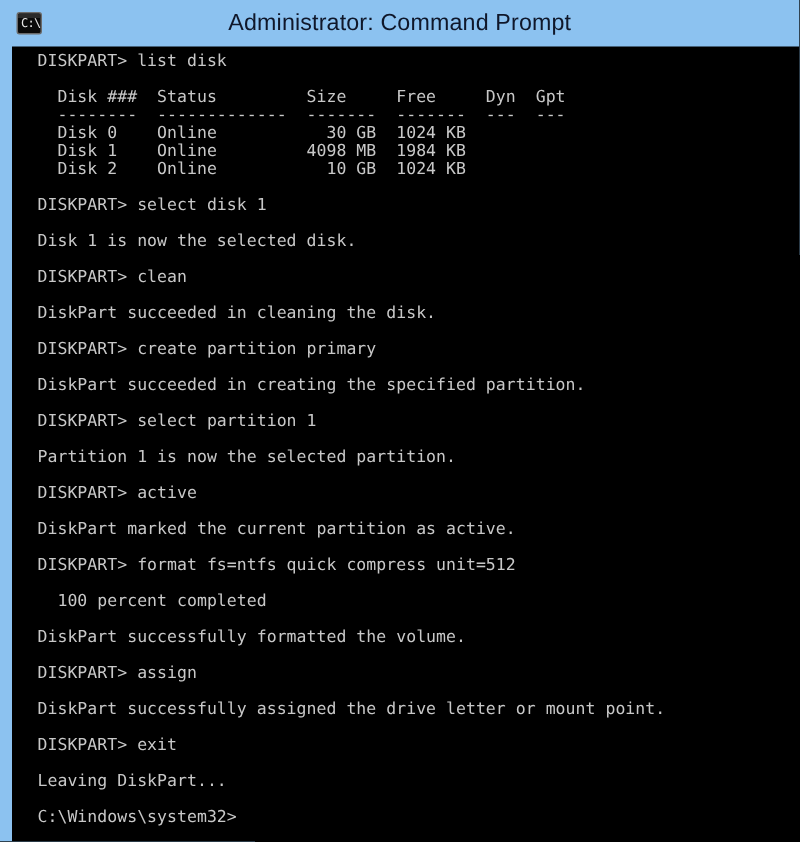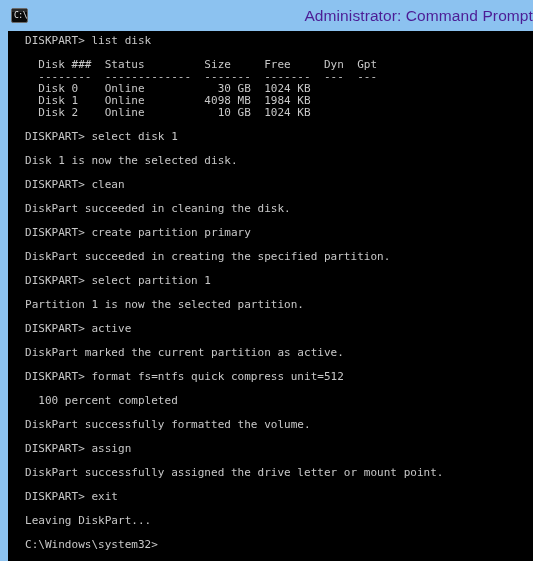--- a/index.html
+++ b/index.html
@@ -56,24 +56,24 @@
     top: 2px;
     font-family: "DejaVu Sans Mono", monospace;
     font-size: 8px;
     line-height: 10px;
     color: #e8e8e8;
     letter-spacing: -0.5px;
     white-space: nowrap;
   }
   #title-text {
     width: 100%;
-    text-align: right;
+    text-align: center;
     font-family: "Liberation Sans", sans-serif;
     font-size: 15.5px;
-    color: #4c1d95;
+    color: #0f172a;
     letter-spacing: 0.1px;
     user-select: none;
   }
 
   
   #console-wrap {
     position: relative;
     width: 533px;
     height: 530px;
     background: #8cc2f0;

